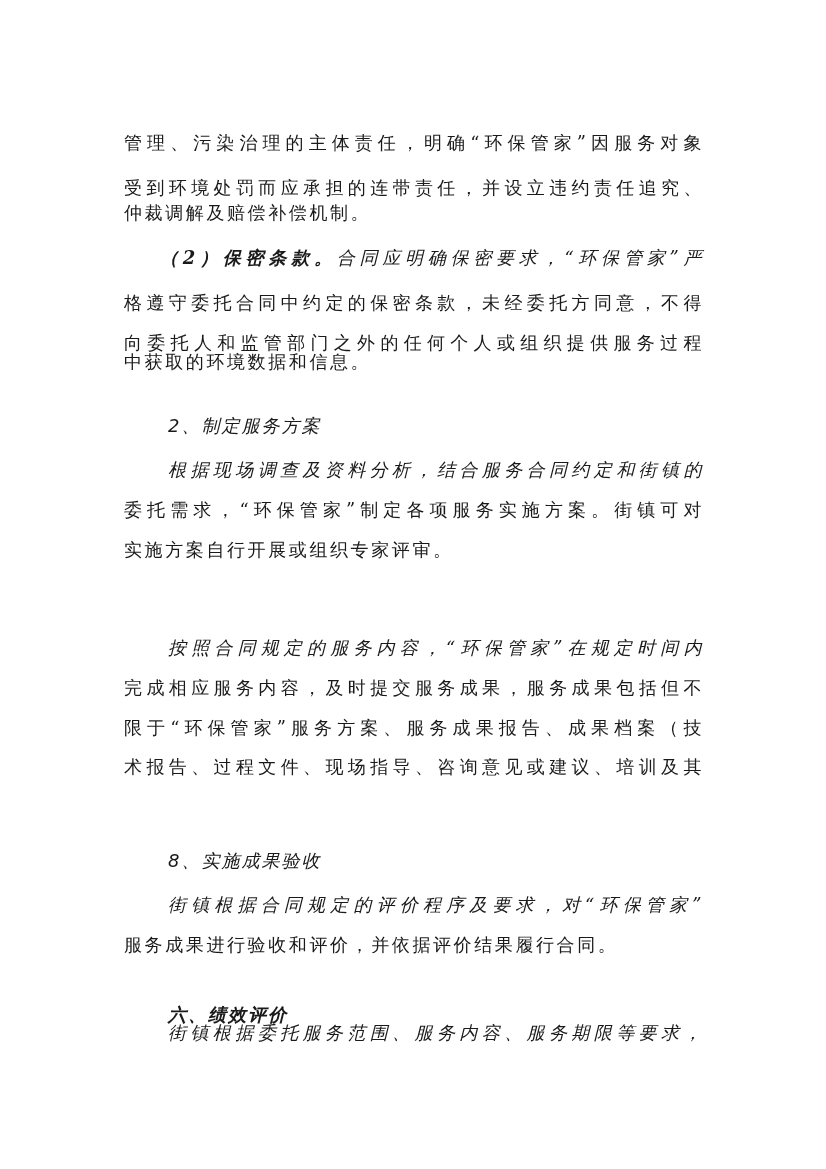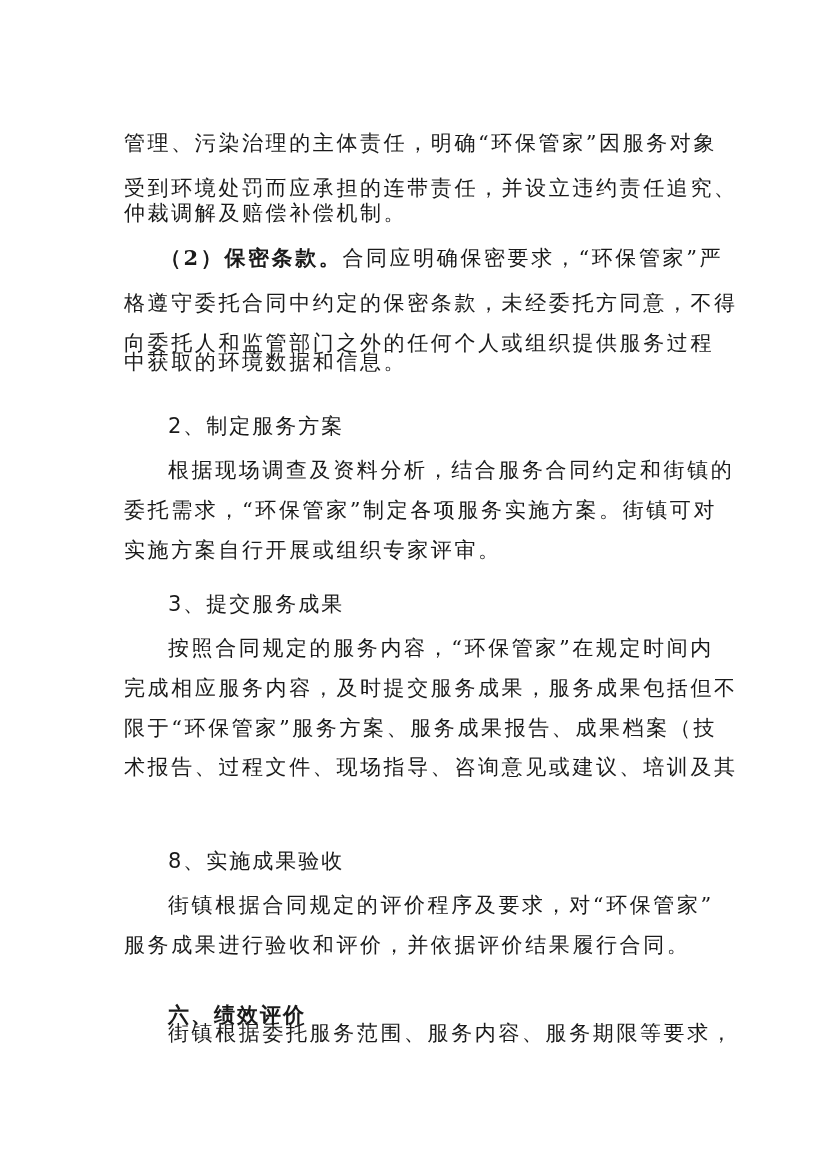--- a/index.html
+++ b/index.html
@@ -1,22 +1,22 @@
 <!DOCTYPE html>
 <html><head>
   <meta charset="utf-8">
   <style>
     html, body { margin: 0; padding: 0; background: #ffffff; }
     body { width: 826px; height: 1169px; position: relative; overflow: hidden;
       font-family: "DejaVu Serif", "Liberation Serif", serif; color: #1a1a1a; }
     .page { position: absolute; left: 0; top: 0; width: 826px; height: 1169px; background: #fff; }
-    .line { position: absolute; left: 124px; width: 580px; font-size: 21px; line-height: 30px;
+    .line { position: absolute; left: 124px; width: 580px; font-size: 18px; line-height: 30px;
       white-space: nowrap; letter-spacing: 2.6px; text-align: justify; text-align-last: justify; }
     .line.last { text-align-last: left; }
-    .indent { left: 168px; width: 536px; }
+    .indent { left: 168px; width: 536px; font-style: italic; }
     .heading { font-family: "DejaVu Sans", "Liberation Sans", sans-serif; font-weight: bold; letter-spacing: 2px; margin-top: 26px; }
     .bold { font-weight: bold; }
     .sub { font-family: "DejaVu Sans", "Liberation Sans", sans-serif; letter-spacing: 2px; }
   </style>
 </head>
 <body>
 
 <div class="page">
   <div class="line" style="top:128px">管理、污染治理的主体责任，明确“环保管家”因服务对象</div>
   <div class="line" style="top:173px">受到环境处罚而应承担的连带责任，并设立违约责任追究、</div>
@@ -27,21 +27,20 @@
   </div>
   <div class="line" style="top:288px">格遵守委托合同中约定的保密条款，未经委托方同意，不得</div>
   <div class="line" style="top:328px">向委托人和监管部门之外的任何个人或组织提供服务过程</div>
   <div class="line last" style="top:347px">中获取的环境数据和信息。</div>
 
   <div class="line indent last sub" style="top:411px">2、制定服务方案</div>
   <div class="line indent" style="top:455px">根据现场调查及资料分析，结合服务合同约定和街镇的</div>
   <div class="line last" style="top:535px">实施方案自行开展或组织专家评审。</div>
   <div class="line" style="top:495px">委托需求，“环保管家”制定各项服务实施方案。街镇可对</div>
 
-  <div class="line indent last sub" style="top:589px">3、提交服务成果</div>
   <div class="line indent" style="top:633px">按照合同规定的服务内容，“环保管家”在规定时间内</div>
   <div class="line" style="top:673px">完成相应服务内容，及时提交服务成果，服务成果包括但不</div>
   <div class="line" style="top:713px">限于“环保管家”服务方案、服务成果报告、成果档案（技</div>
   <div class="line" style="top:752px">术报告、过程文件、现场指导、咨询意见或建议、培训及其</div>
 
   <div class="line indent last sub" style="top:846px">8、实施成果验收</div>
   <div class="line indent" style="top:890px">街镇根据合同规定的评价程序及要求，对“环保管家”</div>
   <div class="line last" style="top:930px">服务成果进行验收和评价，并依据评价结果履行合同。</div>
 
   <div class="line indent last heading" style="top:974px">六、绩效评价</div>

